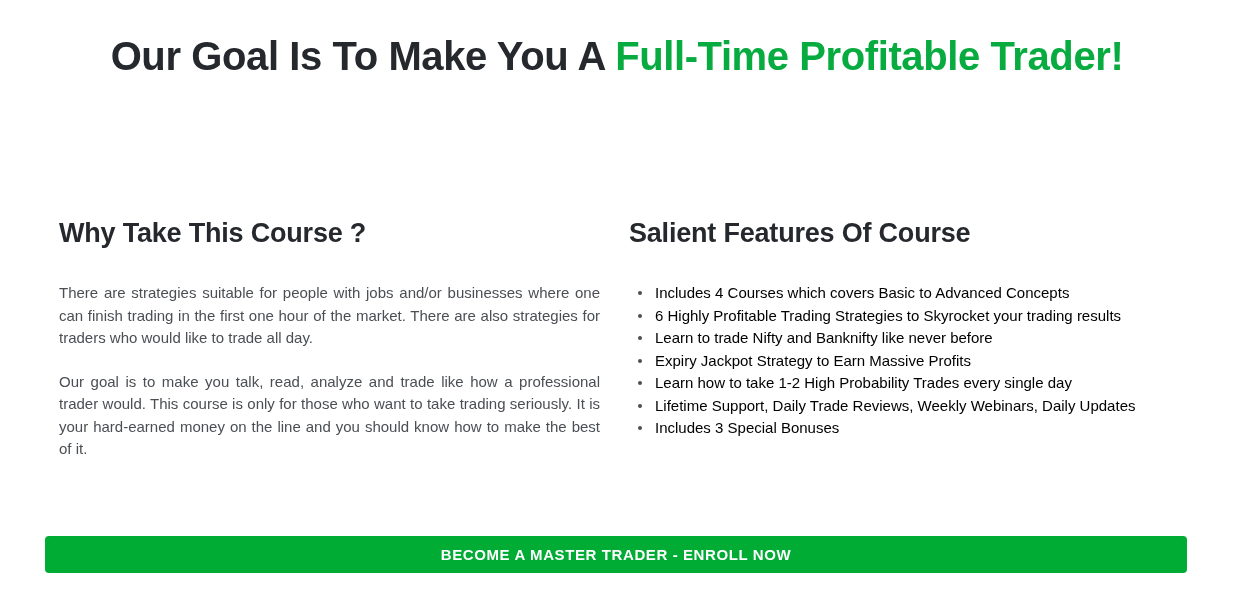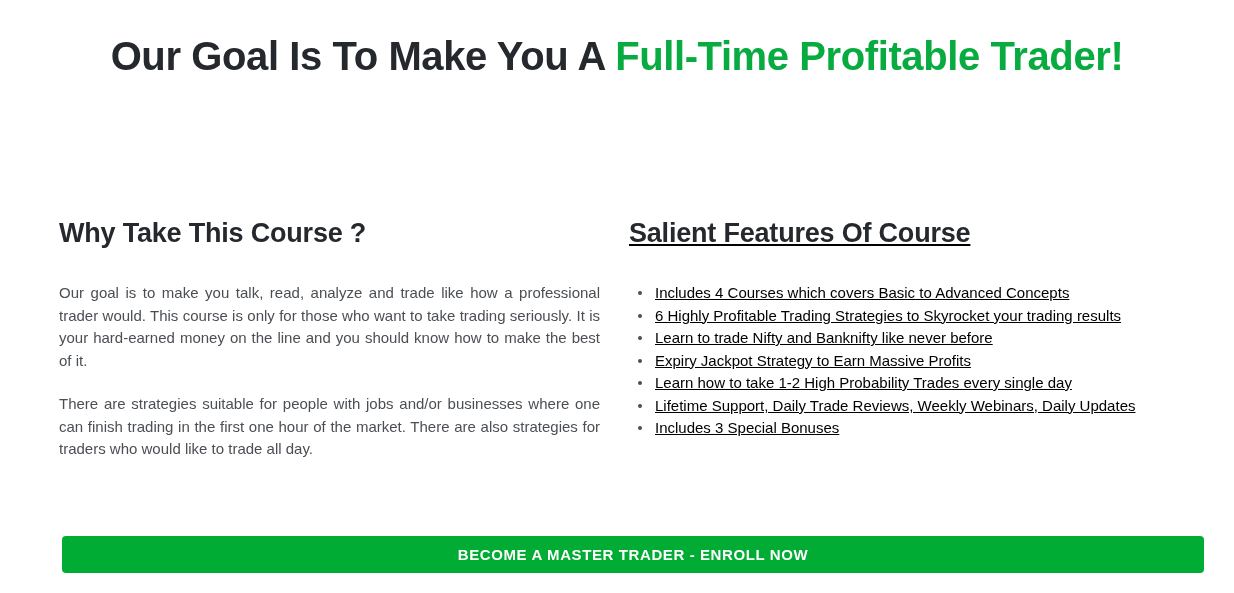--- a/index.html
+++ b/index.html
@@ -58,21 +58,20 @@
     padding-left: 629px;
     padding-right: 45px;
     margin-left: 0;
     box-sizing: border-box;
   }
   
   .col-right {
     width: 605px;
     padding-left: 29px;
     padding-right: 40px;
-    text-decoration: underline;
   }
 
   .section-heading {
     margin: 0 0 32px 0;
     font-family: "Liberation Sans", sans-serif;
     font-size: 27px;
     line-height: 34px;
     font-weight: bold;
     letter-spacing: -0.2px;
     color: #25282c;
@@ -113,21 +112,21 @@
     width: 4px;
     height: 4px;
     border-radius: 50%;
     background: #4b4f54;
   }
 
   
   .cta-wrap {
     position: absolute;
     top: 536px;
-    left: 62px;
+    left: 45px;
     width: 1142px;
   }
   .cta-button {
     display: block;
     width: 100%;
     height: 37px;
     line-height: 37px;
     border: none;
     border-radius: 4px;
     background: #00ac34;
@@ -146,22 +145,22 @@
 <body>
 
 <div class="hero">
   <h1 class="hero-title"><span>Our Goal Is To Make You A </span><span class="hl">Full-Time Profitable Trader!</span></h1>
 </div>
 
 <div class="columns">
 
   <div class="col col-left">
     <h2 class="section-heading">Why Take This Course ?</h2>
+    <p class="body-para">There are strategies suitable for people with jobs and/or businesses where one can finish trading in the first one hour of the market. There are also strategies for traders who would like to trade all day.</p>
     <p class="body-para">Our goal is to make you talk, read, analyze and trade like how a professional trader would. This course is only for those who want to take trading seriously. It is your hard-earned money on the line and you should know how to make the best of it.</p>
-    <p class="body-para">There are strategies suitable for people with jobs and/or businesses where one can finish trading in the first one hour of the market. There are also strategies for traders who would like to trade all day.</p>
   </div>
 
   <div class="col col-right">
     <h2 class="section-heading">Salient Features Of Course</h2>
     <ul class="feature-list">
       <li><span class="dot"></span><span>Includes 4 Courses which covers Basic to Advanced Concepts</span></li>
       <li><span class="dot"></span><span>6 Highly Profitable Trading Strategies to Skyrocket your trading results</span></li>
       <li><span class="dot"></span><span>Learn to trade Nifty and Banknifty like never before</span></li>
       <li><span class="dot"></span><span>Expiry Jackpot Strategy to Earn Massive Profits</span></li>
       <li><span class="dot"></span><span>Learn how to take 1-2 High Probability Trades every single day</span></li>

